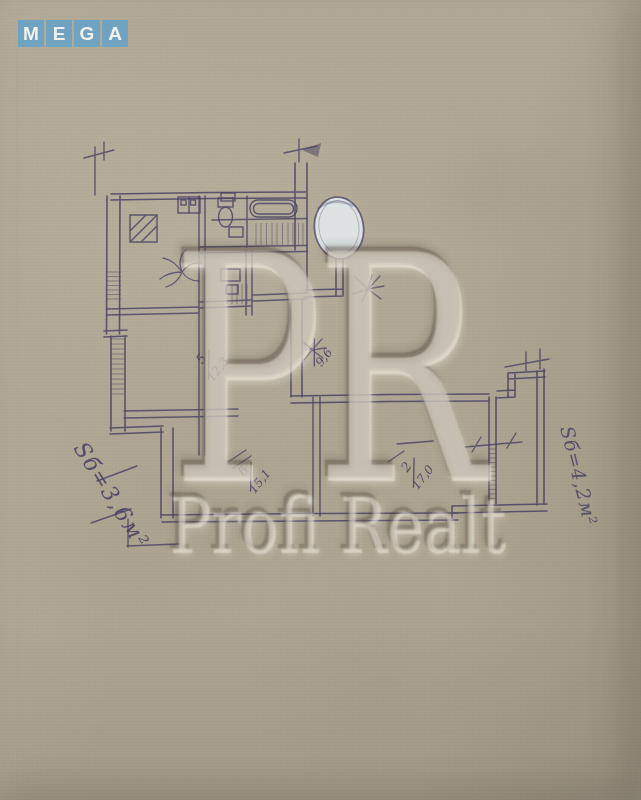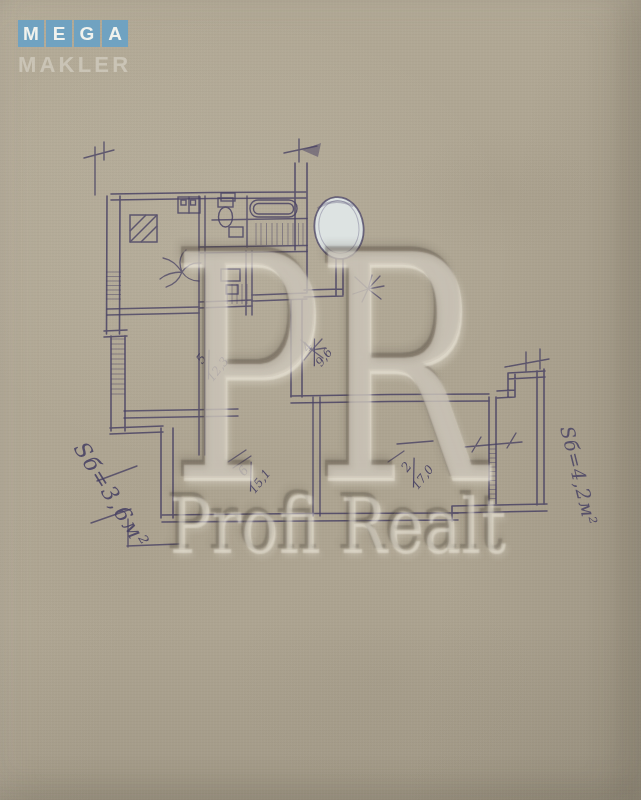--- a/index.html
+++ b/index.html
@@ -184,19 +184,18 @@
     <text class="hand" transform="translate(560,428) rotate(76)" font-size="19" fill="#443e62" opacity=".8" letter-spacing="1">Sб=4,2м²</text>
   </svg>
 
   <div class="logo">
     <div class="logo-row">
       <span class="sq">M</span>
       <span class="sq">E</span>
       <span class="sq">G</span>
       <span class="sq">A</span>
     </div>
-    <div class="logo-sub">MAKLER</div>
   </div>
 
   <div class="wm-monogram"><span>P</span><span>R</span></div>
   <div class="wm-brand">Profi Realt</div>
 
 </div>
 
 </body></html>

